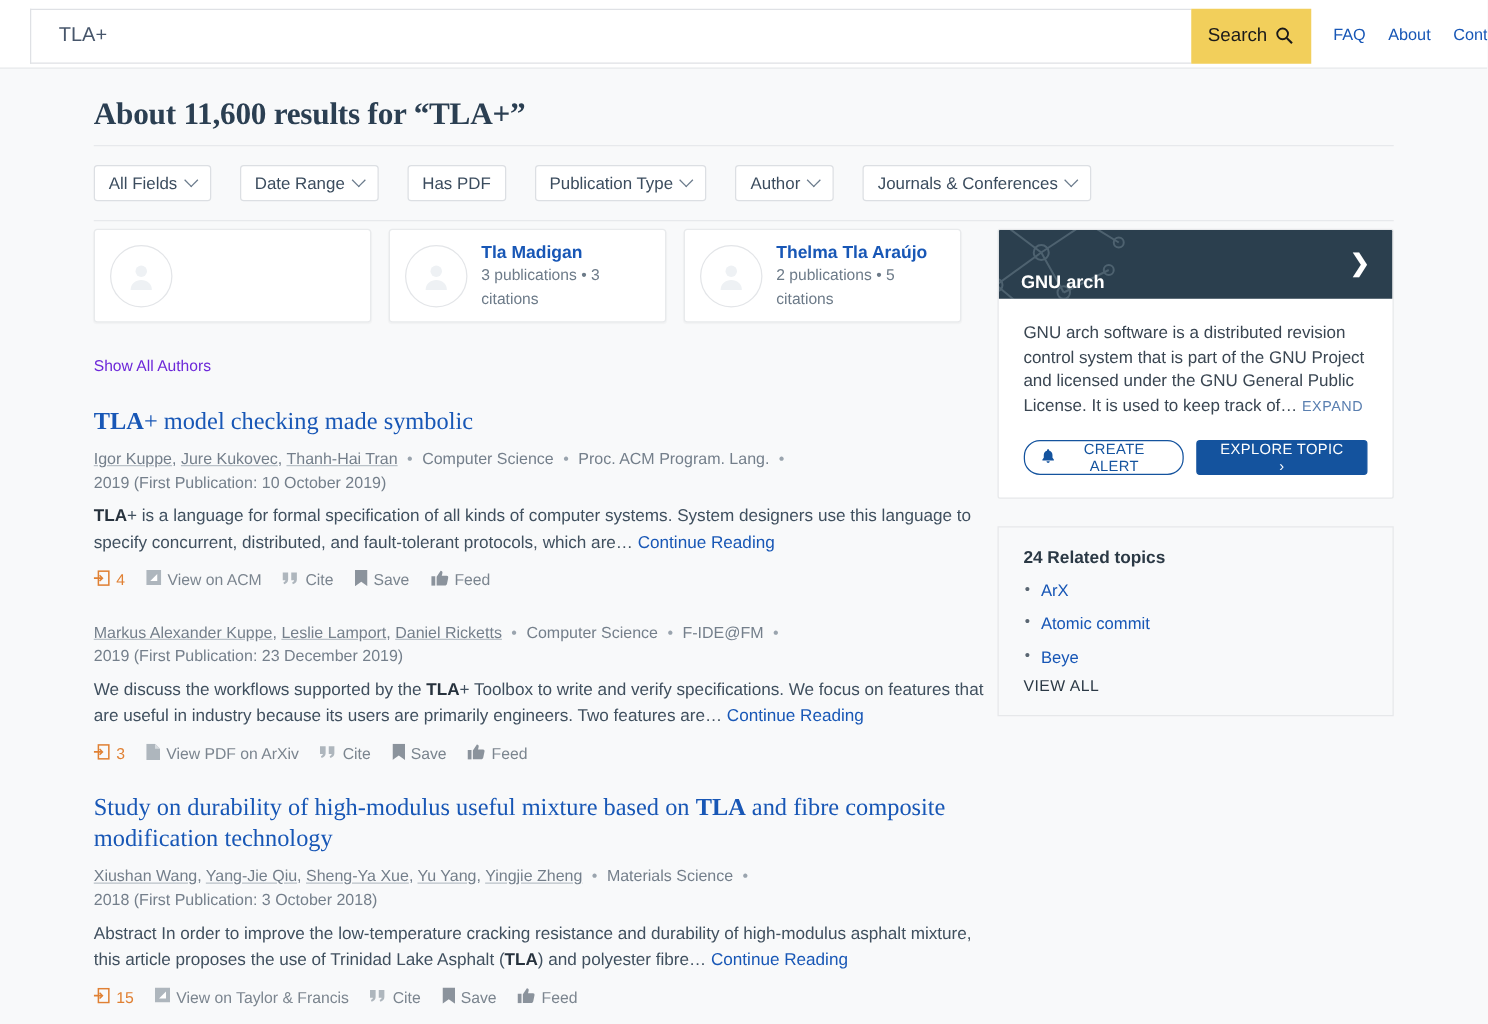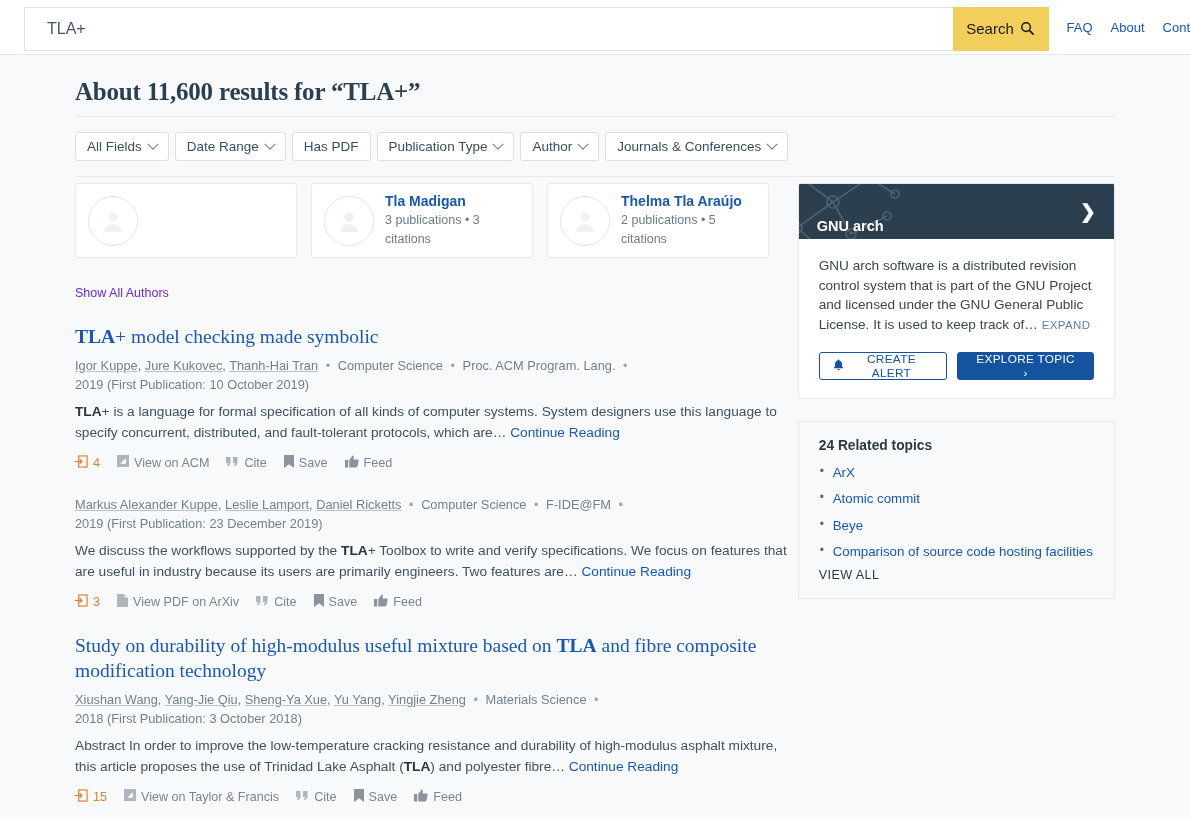--- a/index.html
+++ b/index.html
@@ -90,21 +90,21 @@
   }
   .hr {
     border-top: 1px solid #e7e9ec;
     margin-left: 75px;
     margin-right: 0;
   }
 
   
   .filters {
     display: flex;
-    gap: 6px;
+    gap: 23px;
     padding: 15px 0 15px 75px;
     align-items: center;
   }
   .chip {
     background: #fff;
     border: 1px solid #dcdfe3;
     border-radius: 3px;
     height: 29px;
     display: flex;
     align-items: center;
@@ -252,21 +252,21 @@
     color: #5a7fb0;
     font-size: 11.5px;
     letter-spacing: .4px;
     cursor: pointer;
   }
   .topic-btns { display: flex; gap: 10px; margin-top: 18px; }
   .btn-outline {
     border: 1px solid #14539e;
     color: #14539e;
     background: #fff;
-    border-radius: 3px;
+    border-radius: 13px;
     height: 28px;
     display: flex; align-items: center; justify-content: center; gap: 6px;
     font-size: 11.8px;
     letter-spacing: .3px;
     padding: 0 13px;
     cursor: pointer;
     font-family: "Liberation Sans", sans-serif;
   }
   .btn-solid {
     background: #14539e;
@@ -670,21 +670,20 @@
             </div>
           </div>
         </div>
 
         <div class="related">
           <div class="related-title">24 Related topics</div>
           <ul>
             <li>ArX</li>
             <li>Atomic commit</li>
             <li>Beye</li>
-            <li>Comparison of source code hosting facilities</li>
           </ul>
           <div class="view-all">VIEW ALL</div>
         </div>
 
       </div>
     </div>
   </div>
 </div>
 
 </body></html>

